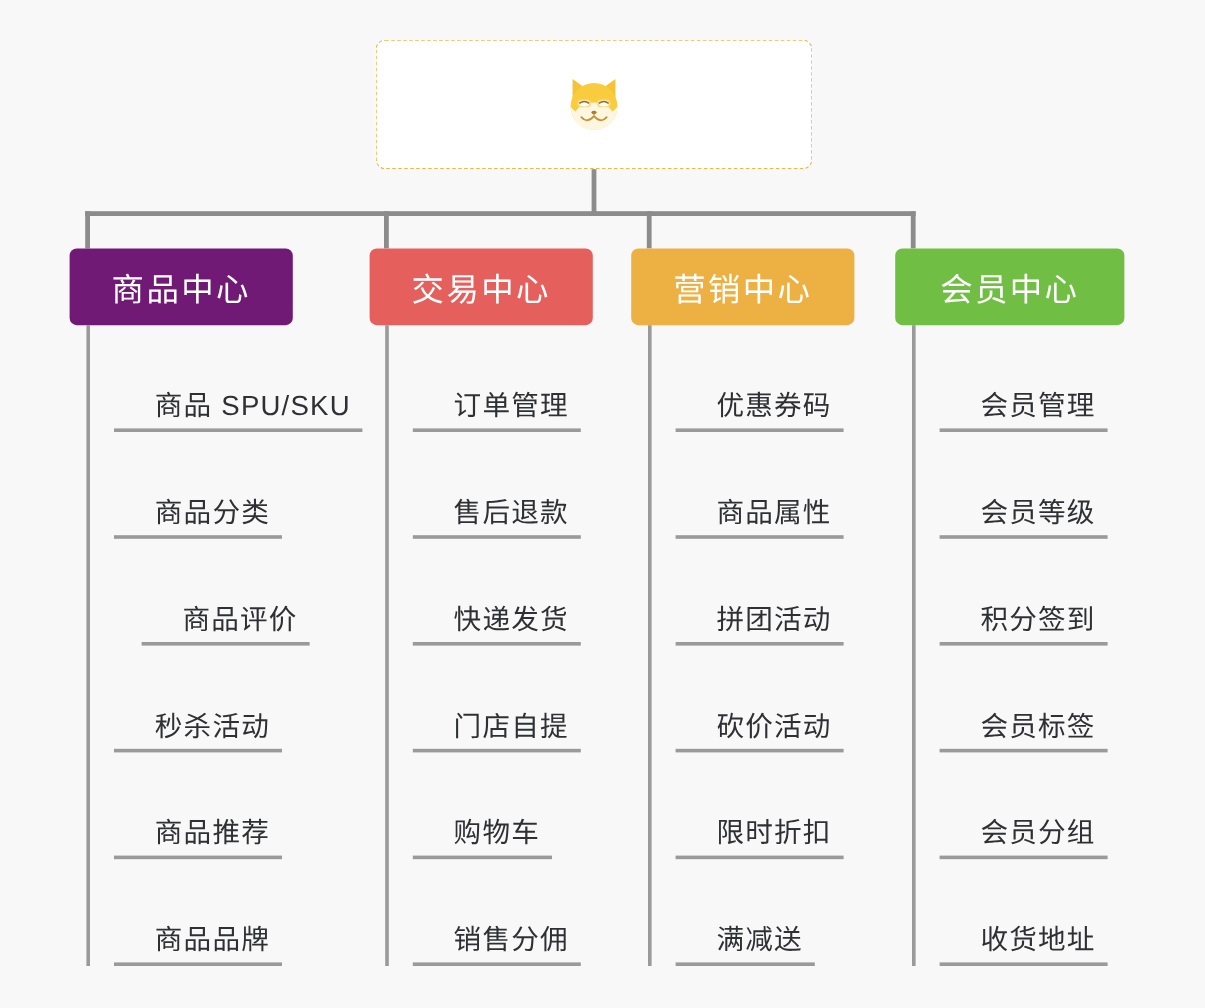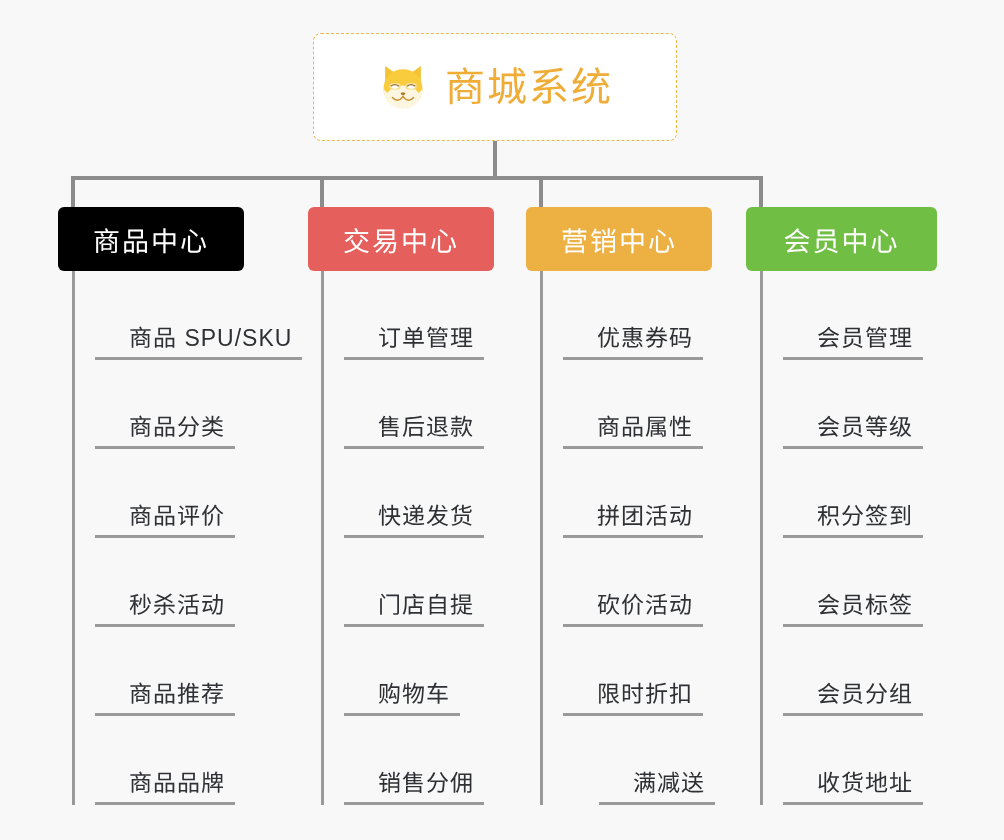--- a/index.html
+++ b/index.html
@@ -131,45 +131,44 @@
         <ellipse cx="42" cy="31" rx="5" ry="3" fill="#ffffff"></ellipse>
         <path d="M17 31 q5 -4 10 0" stroke="#9a6a22" stroke-width="1.6" fill="none"></path>
         <path d="M37 31 q5 -4 10 0" stroke="#9a6a22" stroke-width="1.6" fill="none"></path>
 
         <path d="M29 40 q3 -3 6 0 q-3 5 -6 0 Z" fill="#b07a2a"></path>
 
         <path d="M32 44 q-7 8 -13 1" stroke="#c8922f" stroke-width="1.8" fill="none" stroke-linecap="round"></path>
         <path d="M32 44 q7 8 13 1" stroke="#c8922f" stroke-width="1.8" fill="none" stroke-linecap="round"></path>
       </svg>
     </span>
-    <span class="root-title">商城系统</span>
   </div>
 
   <div id="connectors">
       <div class="line v-line" style="left: 493px; top: 141px; height: 39px;"></div>
       <div class="line h-line" style="left: 71px; top: 176px; width: 692px;"></div>
       <div class="line v-line" style="left: 71px; top: 176px; height: 31px;"></div>
       <div class="line v-line" style="left: 320px; top: 176px; height: 31px;"></div>
       <div class="line v-line" style="left: 539px; top: 176px; height: 31px;"></div>
       <div class="line v-line" style="left: 759px; top: 176px; height: 31px;"></div>
     </div>
 
   <div id="branches">
-      <div class="cat-box" style="left: 58px; top: 207px; width: 186px; background: #000000;">
+      <div class="cat-box" style="left: 58px; top: 207px; width: 186px; background: #701a75;">
         <span>商品中心</span>
       </div>
       <div class="branch" style="left: 72px;">
         <div class="spine" style="height: 534px;"></div>
         <div class="leaf" style="top: 0px;">
           <span class="leaf-label">商品 SPU/SKU</span>
         </div>
         <div class="leaf" style="top: 89px;">
           <span class="leaf-label">商品分类</span>
         </div>
-        <div class="leaf" style="top: 178px;">
+        <div class="leaf" style="top: 178px; padding-left: 23px;">
           <span class="leaf-label">商品评价</span>
         </div>
         <div class="leaf" style="top: 267px;">
           <span class="leaf-label">秒杀活动</span>
         </div>
         <div class="leaf" style="top: 356px;">
           <span class="leaf-label">商品推荐</span>
         </div>
         <div class="leaf" style="top: 445px;">
           <span class="leaf-label">商品品牌</span>
@@ -212,21 +211,21 @@
         </div>
         <div class="leaf" style="top: 178px;">
           <span class="leaf-label">拼团活动</span>
         </div>
         <div class="leaf" style="top: 267px;">
           <span class="leaf-label">砍价活动</span>
         </div>
         <div class="leaf" style="top: 356px;">
           <span class="leaf-label">限时折扣</span>
         </div>
-        <div class="leaf" style="top: 445px; padding-left: 36px;">
+        <div class="leaf" style="top: 445px;">
           <span class="leaf-label">满减送</span>
         </div>
       </div>
       <div class="cat-box" style="left: 746px; top: 207px; width: 191px; background: rgb(112, 191, 68);">
         <span>会员中心</span>
       </div>
       <div class="branch" style="left: 760px;">
         <div class="spine" style="height: 534px;"></div>
         <div class="leaf" style="top: 0px;">
           <span class="leaf-label">会员管理</span>

